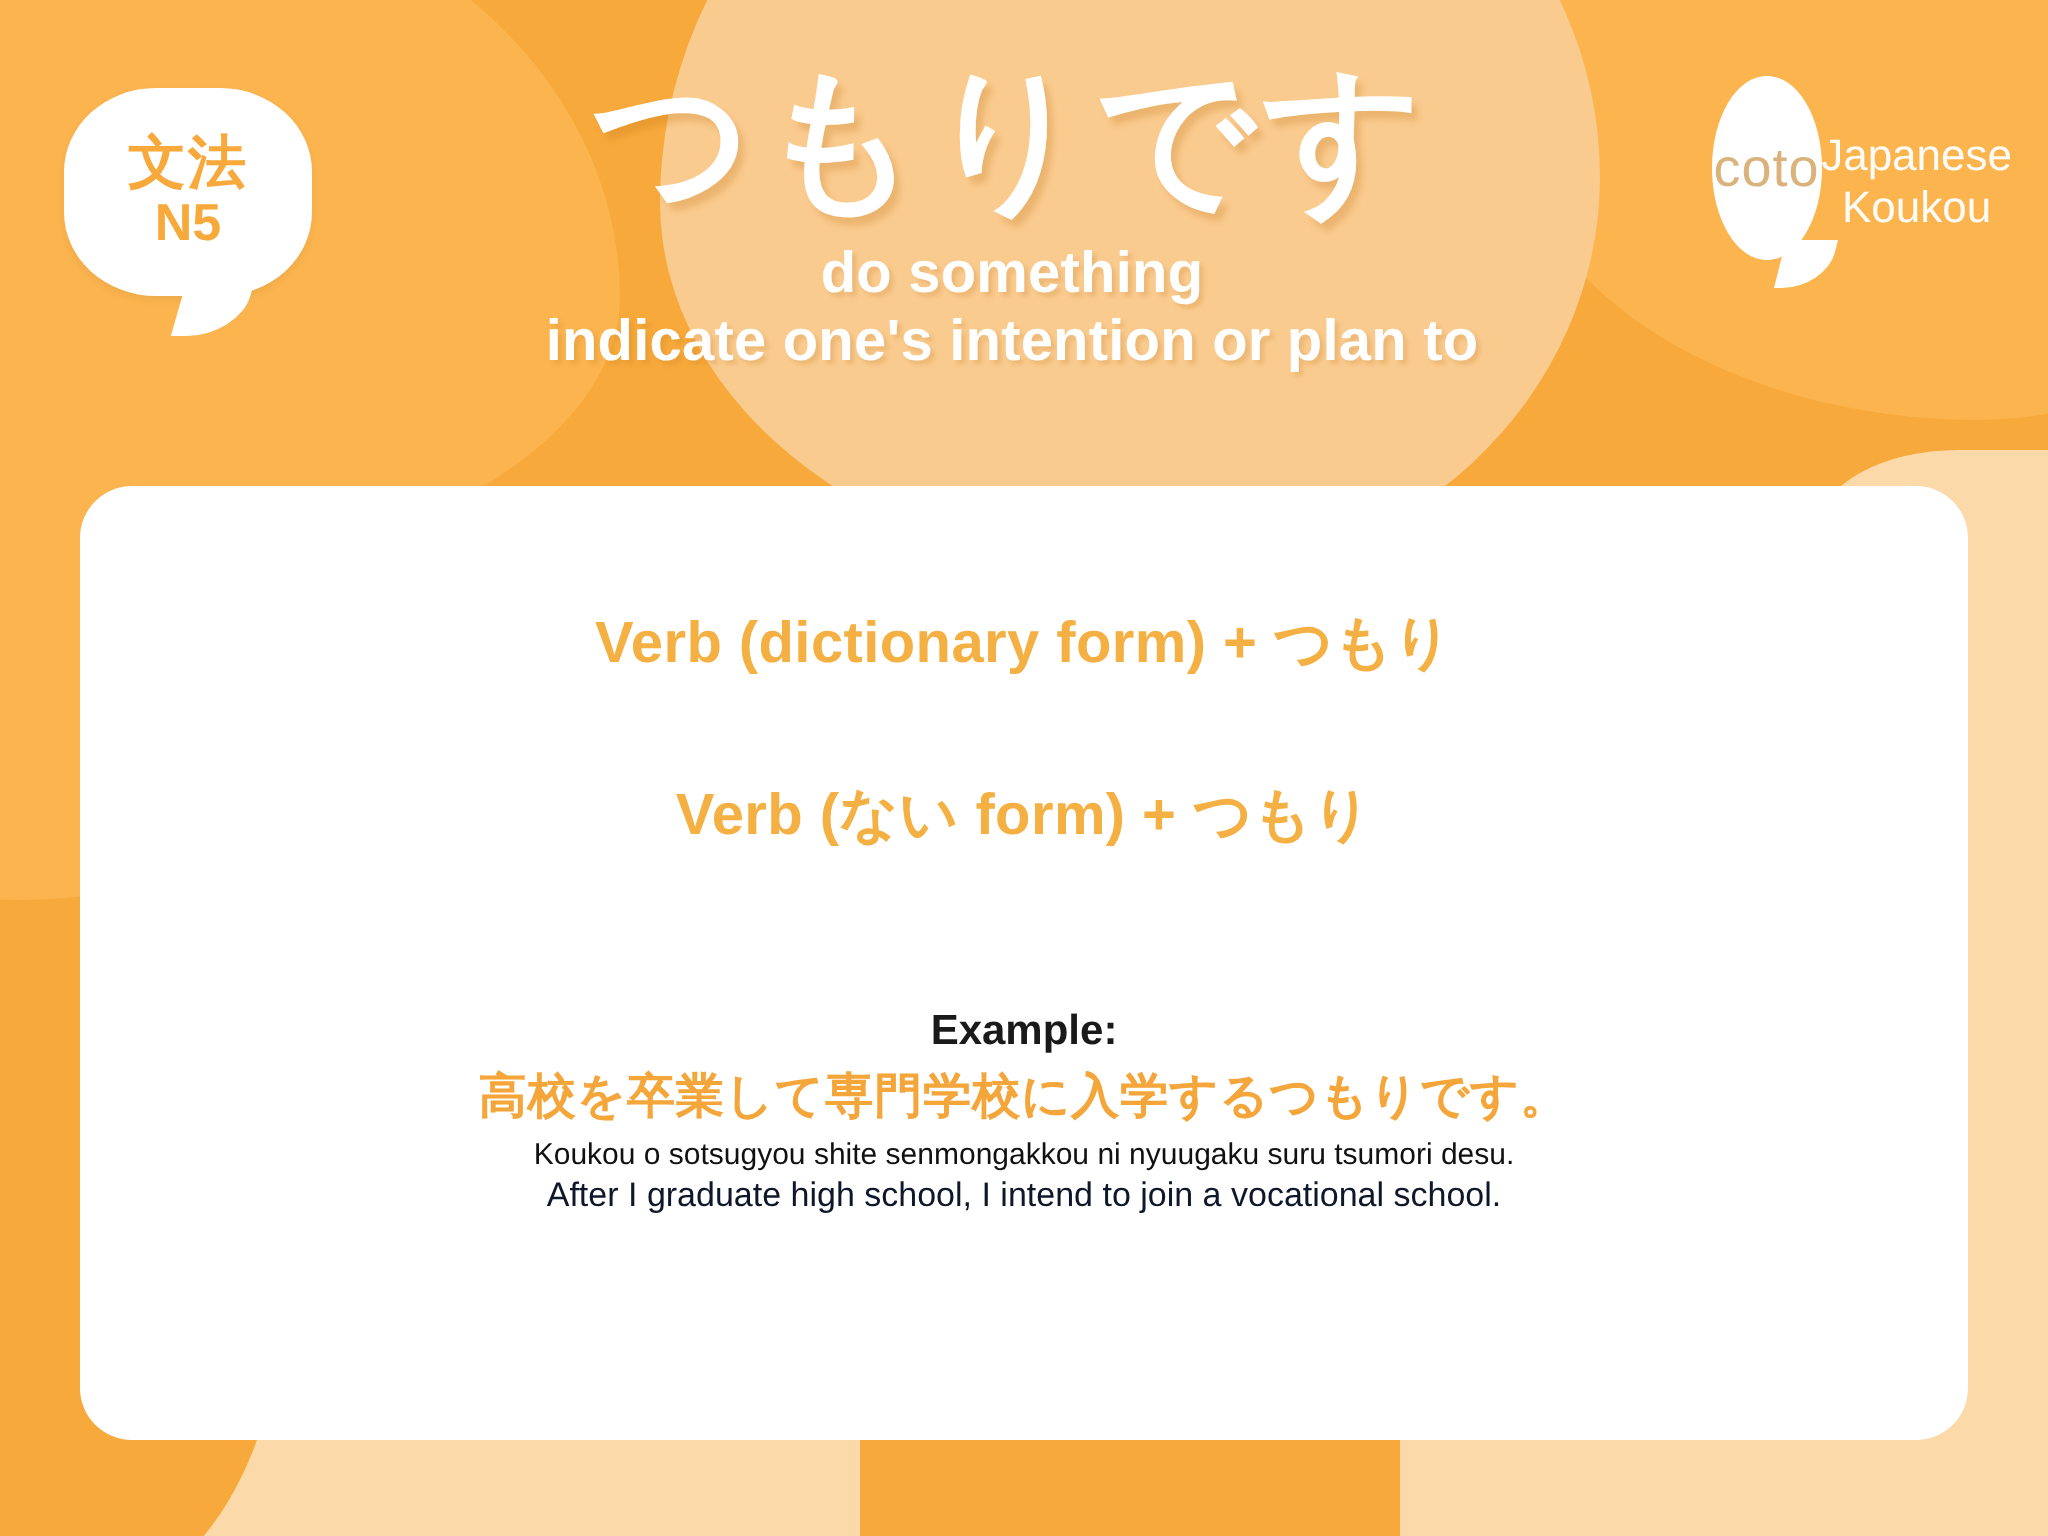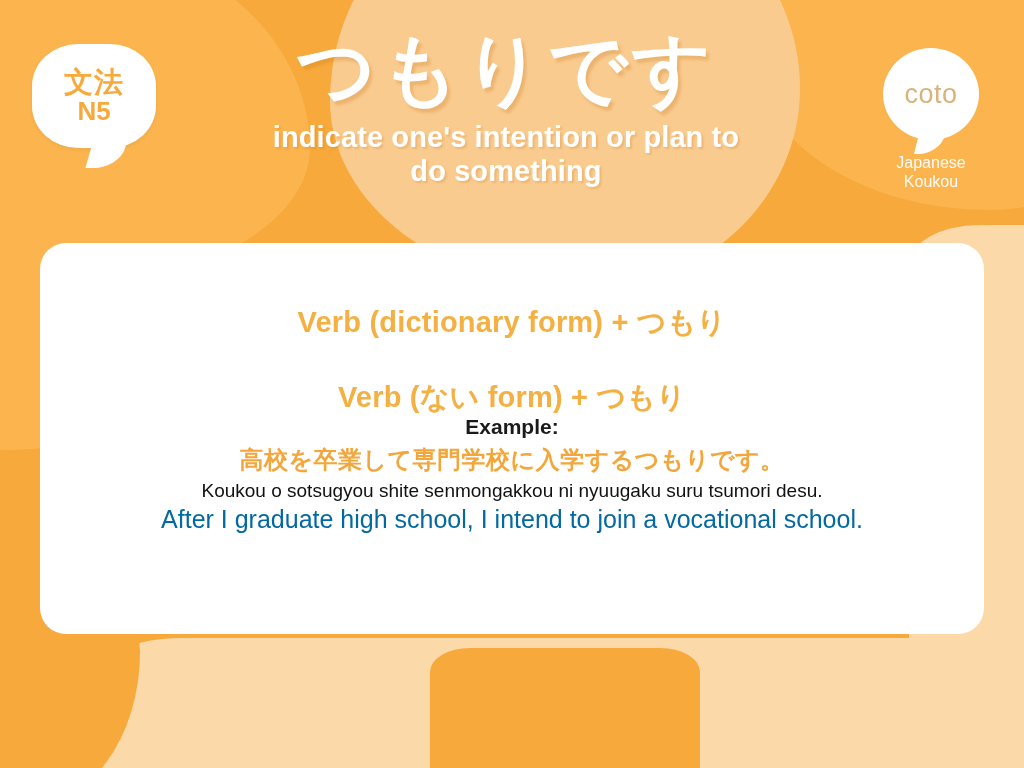--- a/index.html
+++ b/index.html
@@ -111,23 +111,23 @@
   }
   .badge-lvl {
     font-size:26px; font-weight:bold; color:#F7A93B;
     line-height:1.0; margin-top:1px;
     position:relative; z-index:2;
   }
 
   
   .logo {
     position:absolute;
-    right:18px; top:48px;
+    right:18px; top:38px;
     width:150px;
-    display:flex; flex-direction:column; align-items:center;
+    display:flex; flex-direction:row; align-items:center;
     z-index:6;
   }
   .logo-bubble {
     position:relative;
     width:96px; height:92px;
     background:#FFFFFF;
     border-radius:50%;
     display:flex; align-items:center; justify-content:center;
   }
   .logo-bubble:after {
@@ -139,21 +139,21 @@
     border-bottom-right-radius:22px 18px;
     transform:skewX(-14deg);
   }
   .logo-word {
     font-size:27px; color:#D9B27C; letter-spacing:0.5px;
     position:relative; z-index:2;
   }
   .logo-sub {
     margin-top:14px;
     text-align:center; color:#FFFFFF;
-    font-size:16px; line-height:1.18; opacity:0.96;
+    font-size:22px; line-height:1.18; opacity:0.96;
   }
 
   
   .header {
     position:absolute;
     left:0; right:12px; top:30px;
     text-align:center;
     z-index:5;
   }
   .title {
@@ -165,48 +165,48 @@
     margin-top:12px;
     font-size:29px; font-weight:bold; color:#FFFFFF;
     line-height:1.18; letter-spacing:0.1px;
     text-shadow:2px 2px 2px rgba(196,122,30,0.25);
   }
 
   
   .card {
     position:absolute;
     left:40px; top:243px;
-    width:944px; height:391px;
+    width:944px; height:477px;
     background:#FFFFFF;
     border-radius:26px;
     z-index:4;
     padding-top:62px;
     text-align:center;
   }
   .formula {
     font-size:29px; font-weight:bold; color:#F4B042;
     line-height:1.2; letter-spacing:0.2px;
   }
-  .formula + .formula { margin-top:40px; }
-
-  .example-block { }
+  .formula + .formula { margin-top:51px; }
+
+  .example-block { margin-top:78px; }
   .example-label {
     font-size:21px; font-weight:bold; color:#1A1A1A;
   }
   .example-jp {
     margin-top:6px;
     font-size:24px; font-weight:bold; color:#F4A63B;
     letter-spacing:0.5px; line-height:1.25;
   }
   .example-romaji {
     margin-top:4px;
-    font-size:19px; color:#111111; line-height:1.3;
+    font-size:15px; color:#111111; line-height:1.3;
   }
   .example-en {
-    font-size:25px; color:#0369a1; line-height:1.3;
+    font-size:17px; color:#0f172a; line-height:1.3;
   }
 </style>
 </head>
 <body>
 
 <div id="stage">
 
   <div class="bg-layer">
     <div class="blob-left"></div>
     <div class="blob-left2"></div>
@@ -229,22 +229,22 @@
     </div>
     <div class="logo-sub">
       <div>Japanese</div>
       <div>Koukou</div>
     </div>
   </div>
 
   <div class="header">
     <div class="title">つもりです</div>
     <div class="subtitle">
+      <div>do something</div>
       <div>indicate one's intention or plan to</div>
-      <div>do something</div>
     </div>
   </div>
 
   <div class="card">
     <div class="formula">Verb (dictionary form) + つもり</div>
     <div class="formula">Verb (ない form) + つもり</div>
 
     <div class="example-block">
       <div class="example-label">Example:</div>
       <div class="example-jp">高校を卒業して専門学校に入学するつもりです。</div>

